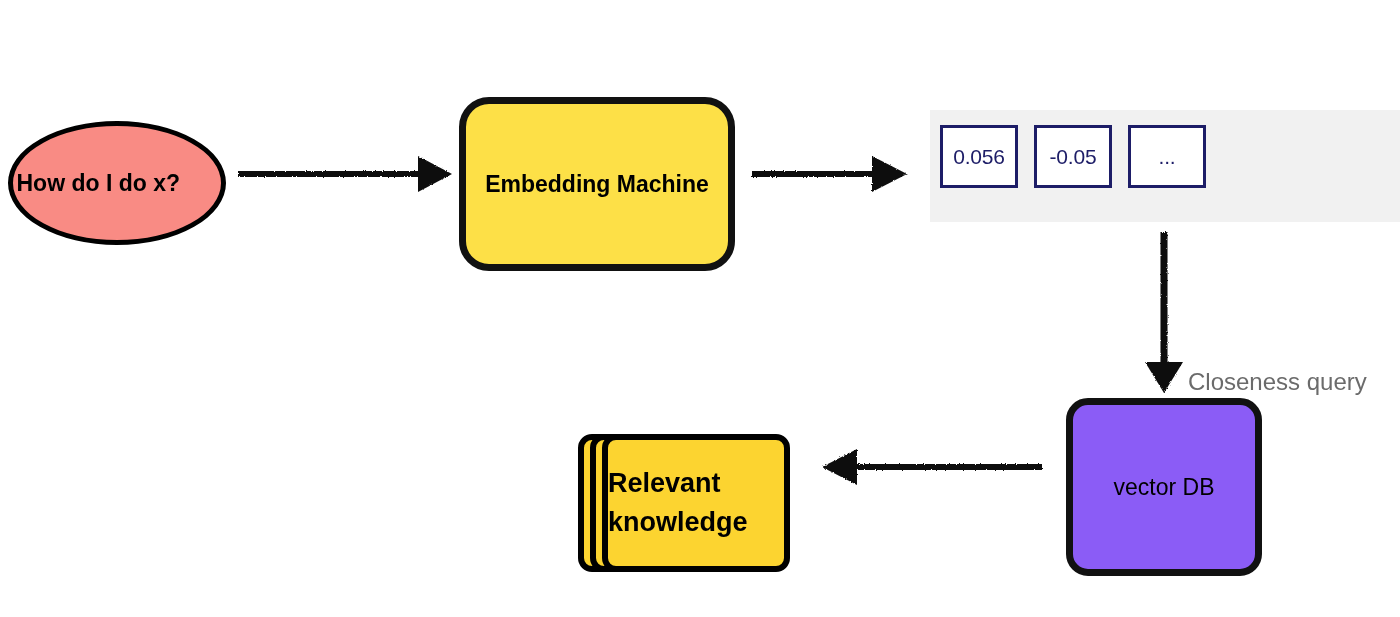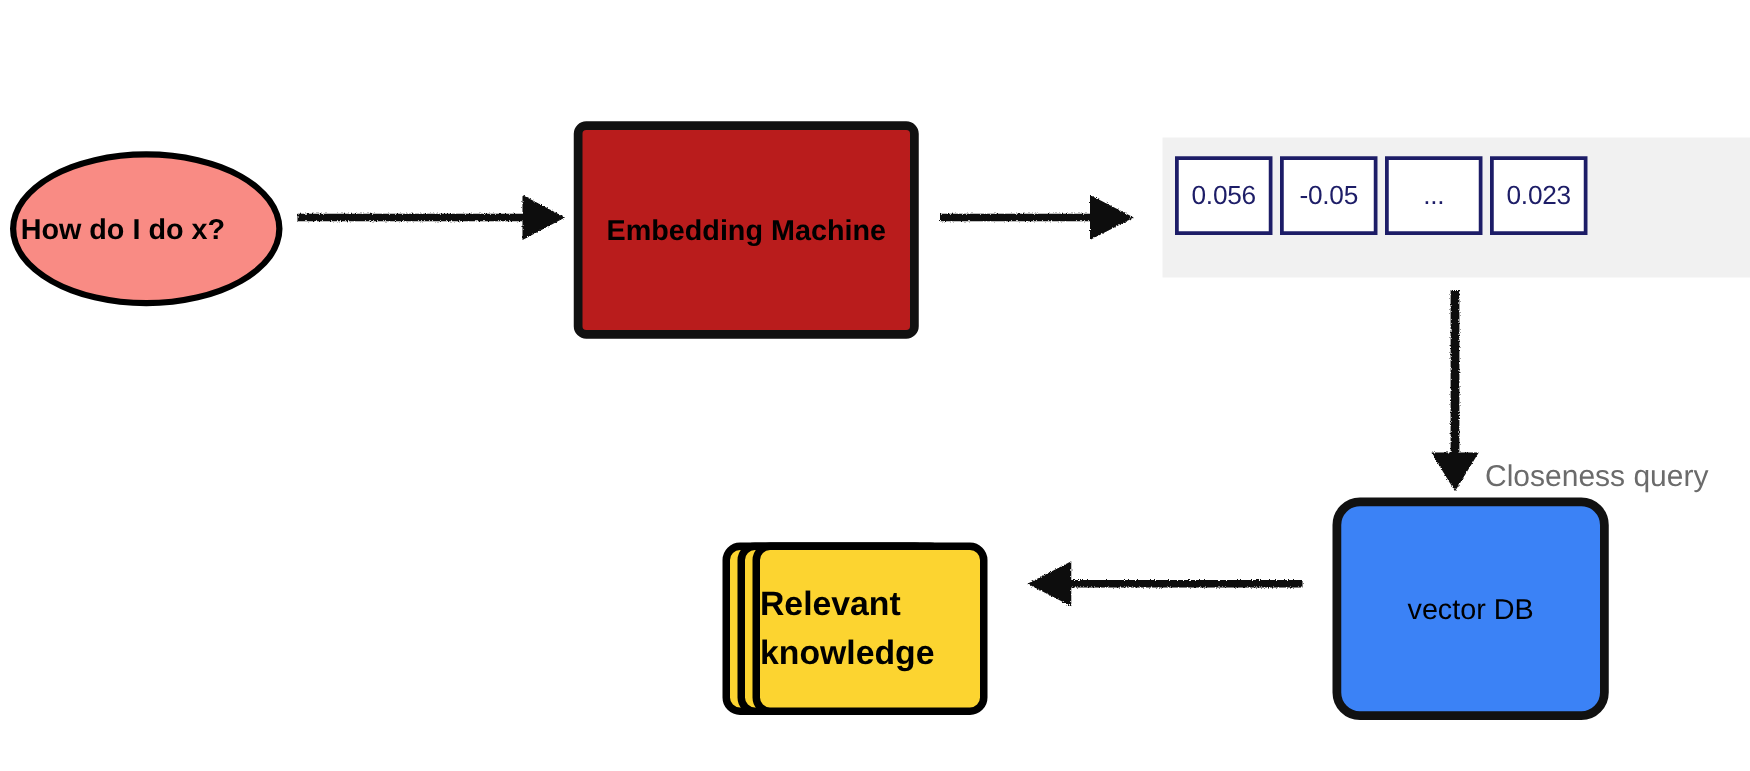--- a/index.html
+++ b/index.html
@@ -42,23 +42,23 @@
     width: 82%;
   }
 
   
   .embedding-box {
     position: absolute;
     left: 459px;
     top: 97px;
     width: 276px;
     height: 174px;
-    background: #b91c1c;
+    background: #fde047;
     border: 7px solid #111111;
-    border-radius: 10px;
+    border-radius: 30px;
     box-sizing: border-box;
     display: flex;
     align-items: center;
     justify-content: center;
   }
   .embedding-box .label {
     font-size: 23px;
     font-weight: bold;
     color: #000000;
     text-align: center;
@@ -72,44 +72,44 @@
     top: 110px;
     width: 470px;
     height: 112px;
     background: #f1f1f1;
   }
   .vector-cells {
     position: absolute;
     left: 10px;
     top: 15px;
     display: flex;
-    gap: 6px;
+    gap: 16px;
   }
   .vector-cell {
     width: 78px;
     height: 63px;
     background: #ffffff;
     border: 3px solid #1d1d67;
     box-sizing: border-box;
     display: flex;
     align-items: center;
     justify-content: center;
     font-size: 21px;
     color: #1d1d67;
     letter-spacing: -0.2px;
   }
 
   
   .vectordb-box {
     position: absolute;
     left: 1066px;
     top: 398px;
-    width: 221px;
+    width: 196px;
     height: 178px;
-    background: #3b82f6;
+    background: #8b5cf6;
     border: 7px solid #111111;
     border-radius: 22px;
     box-sizing: border-box;
     display: flex;
     align-items: center;
     justify-content: center;
   }
   .vectordb-box .label {
     font-size: 23px;
     color: #000000;
@@ -182,21 +182,20 @@
 
   <div class="embedding-box">
     <div class="label">Embedding Machine</div>
   </div>
 
   <div class="vector-panel">
     <div class="vector-cells">
       <div class="vector-cell">0.056</div>
       <div class="vector-cell">-0.05</div>
       <div class="vector-cell">...</div>
-      <div class="vector-cell">0.023</div>
     </div>
   </div>
 
   <div class="vectordb-box">
     <div class="label">vector DB</div>
   </div>
 
   <div class="knowledge-stack">
     <div class="knowledge-card c1"></div>
     <div class="knowledge-card c2"></div>

